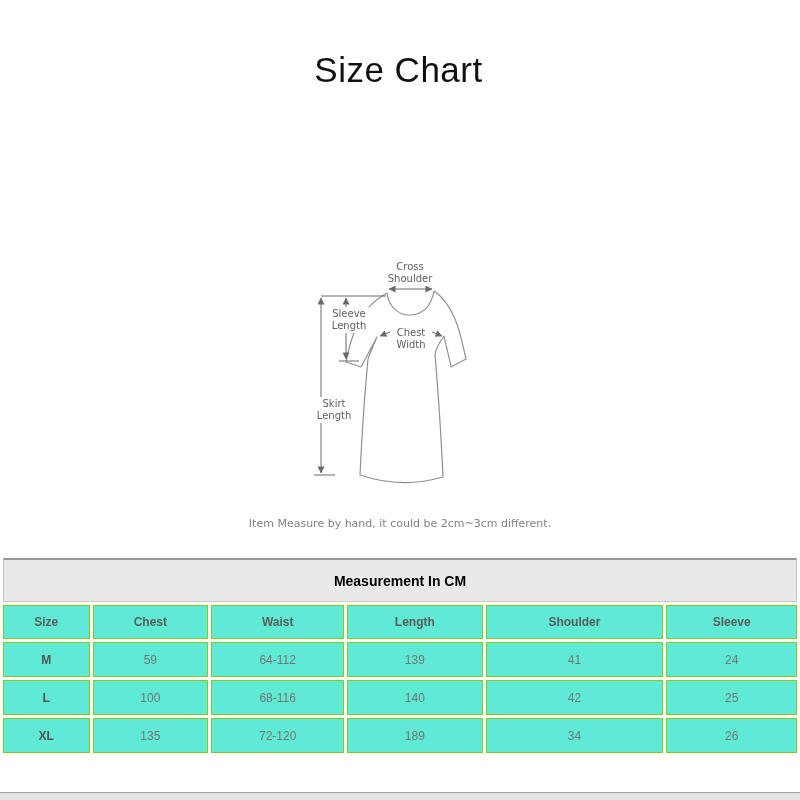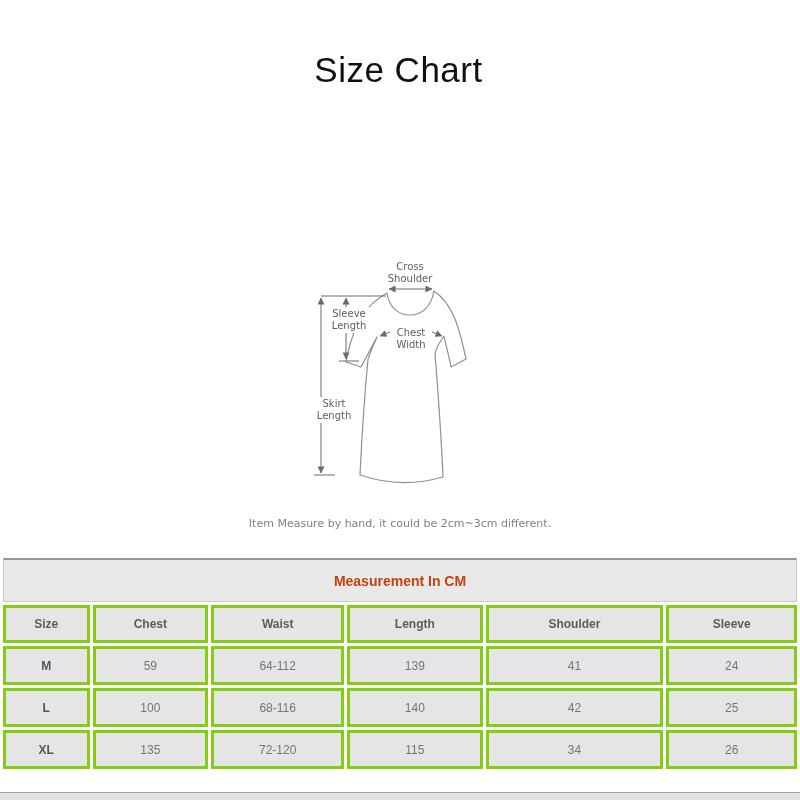--- a/index.html
+++ b/index.html
@@ -6,24 +6,24 @@
   .page{position:relative;width:800px;height:800px;background:#ffffff;overflow:hidden;
         font-family:"Liberation Sans",sans-serif;}
   .title{position:absolute;top:50px;left:0;width:797px;text-align:center;
          font-size:35px;font-weight:400;color:#111;letter-spacing:0.5px;}
   .diagram{position:absolute;left:279px;top:251px;width:260px;height:260px;}
   .diagram text{font-family:"DejaVu Sans",sans-serif;font-size:10px;fill:#5e5e5e;}
   .note{position:absolute;top:509px;left:0;width:800px;text-align:center;
         font-family:"DejaVu Sans",sans-serif;font-size:11px;color:#828282;margin-top:8px;}
   .size-table{position:absolute;top:555px;left:0;width:800px;
               border-collapse:separate;border-spacing:3px;table-layout:fixed;}
-  .size-table td,.size-table th{background:#e5e5e5;border:3px solid #84cc16;
+  .size-table td,.size-table th{background:#5eead4;border:1px solid #84cc16;
               text-align:center;vertical-align:middle;font-size:12px;color:#757575;}
   .size-table .band{background:#e9e9e9;border:1px solid #c9c9c9;border-top:2px solid #979797;
-              height:39px;font-size:14px;font-weight:bold;color:#c2410c;}
+              height:39px;font-size:14px;font-weight:bold;color:#000000;}
   .size-table th{height:30px;font-size:12px;font-weight:bold;color:#5c5c5c;}
   .size-table td{height:31px;}
   .size-table td.size-col{font-weight:bold;color:#555;}
   .bottom-band{position:absolute;top:792px;left:0;width:800px;height:8px;
               background:#e3e3e3;border-top:1px solid #a3a3a3;box-sizing:border-box;}
 </style>
 </head>
 <body>
 
 <div class="page">
@@ -112,21 +112,21 @@
         <td>100</td>
         <td>68-116</td>
         <td>140</td>
         <td>42</td>
         <td>25</td>
       </tr>
       <tr>
         <td class="size-col">XL</td>
         <td>135</td>
         <td>72-120</td>
-        <td>115</td>
+        <td>189</td>
         <td>34</td>
         <td>26</td>
       </tr>
     </tbody>
   </table>
 
   <div class="bottom-band"></div>
 
 </div>
 

